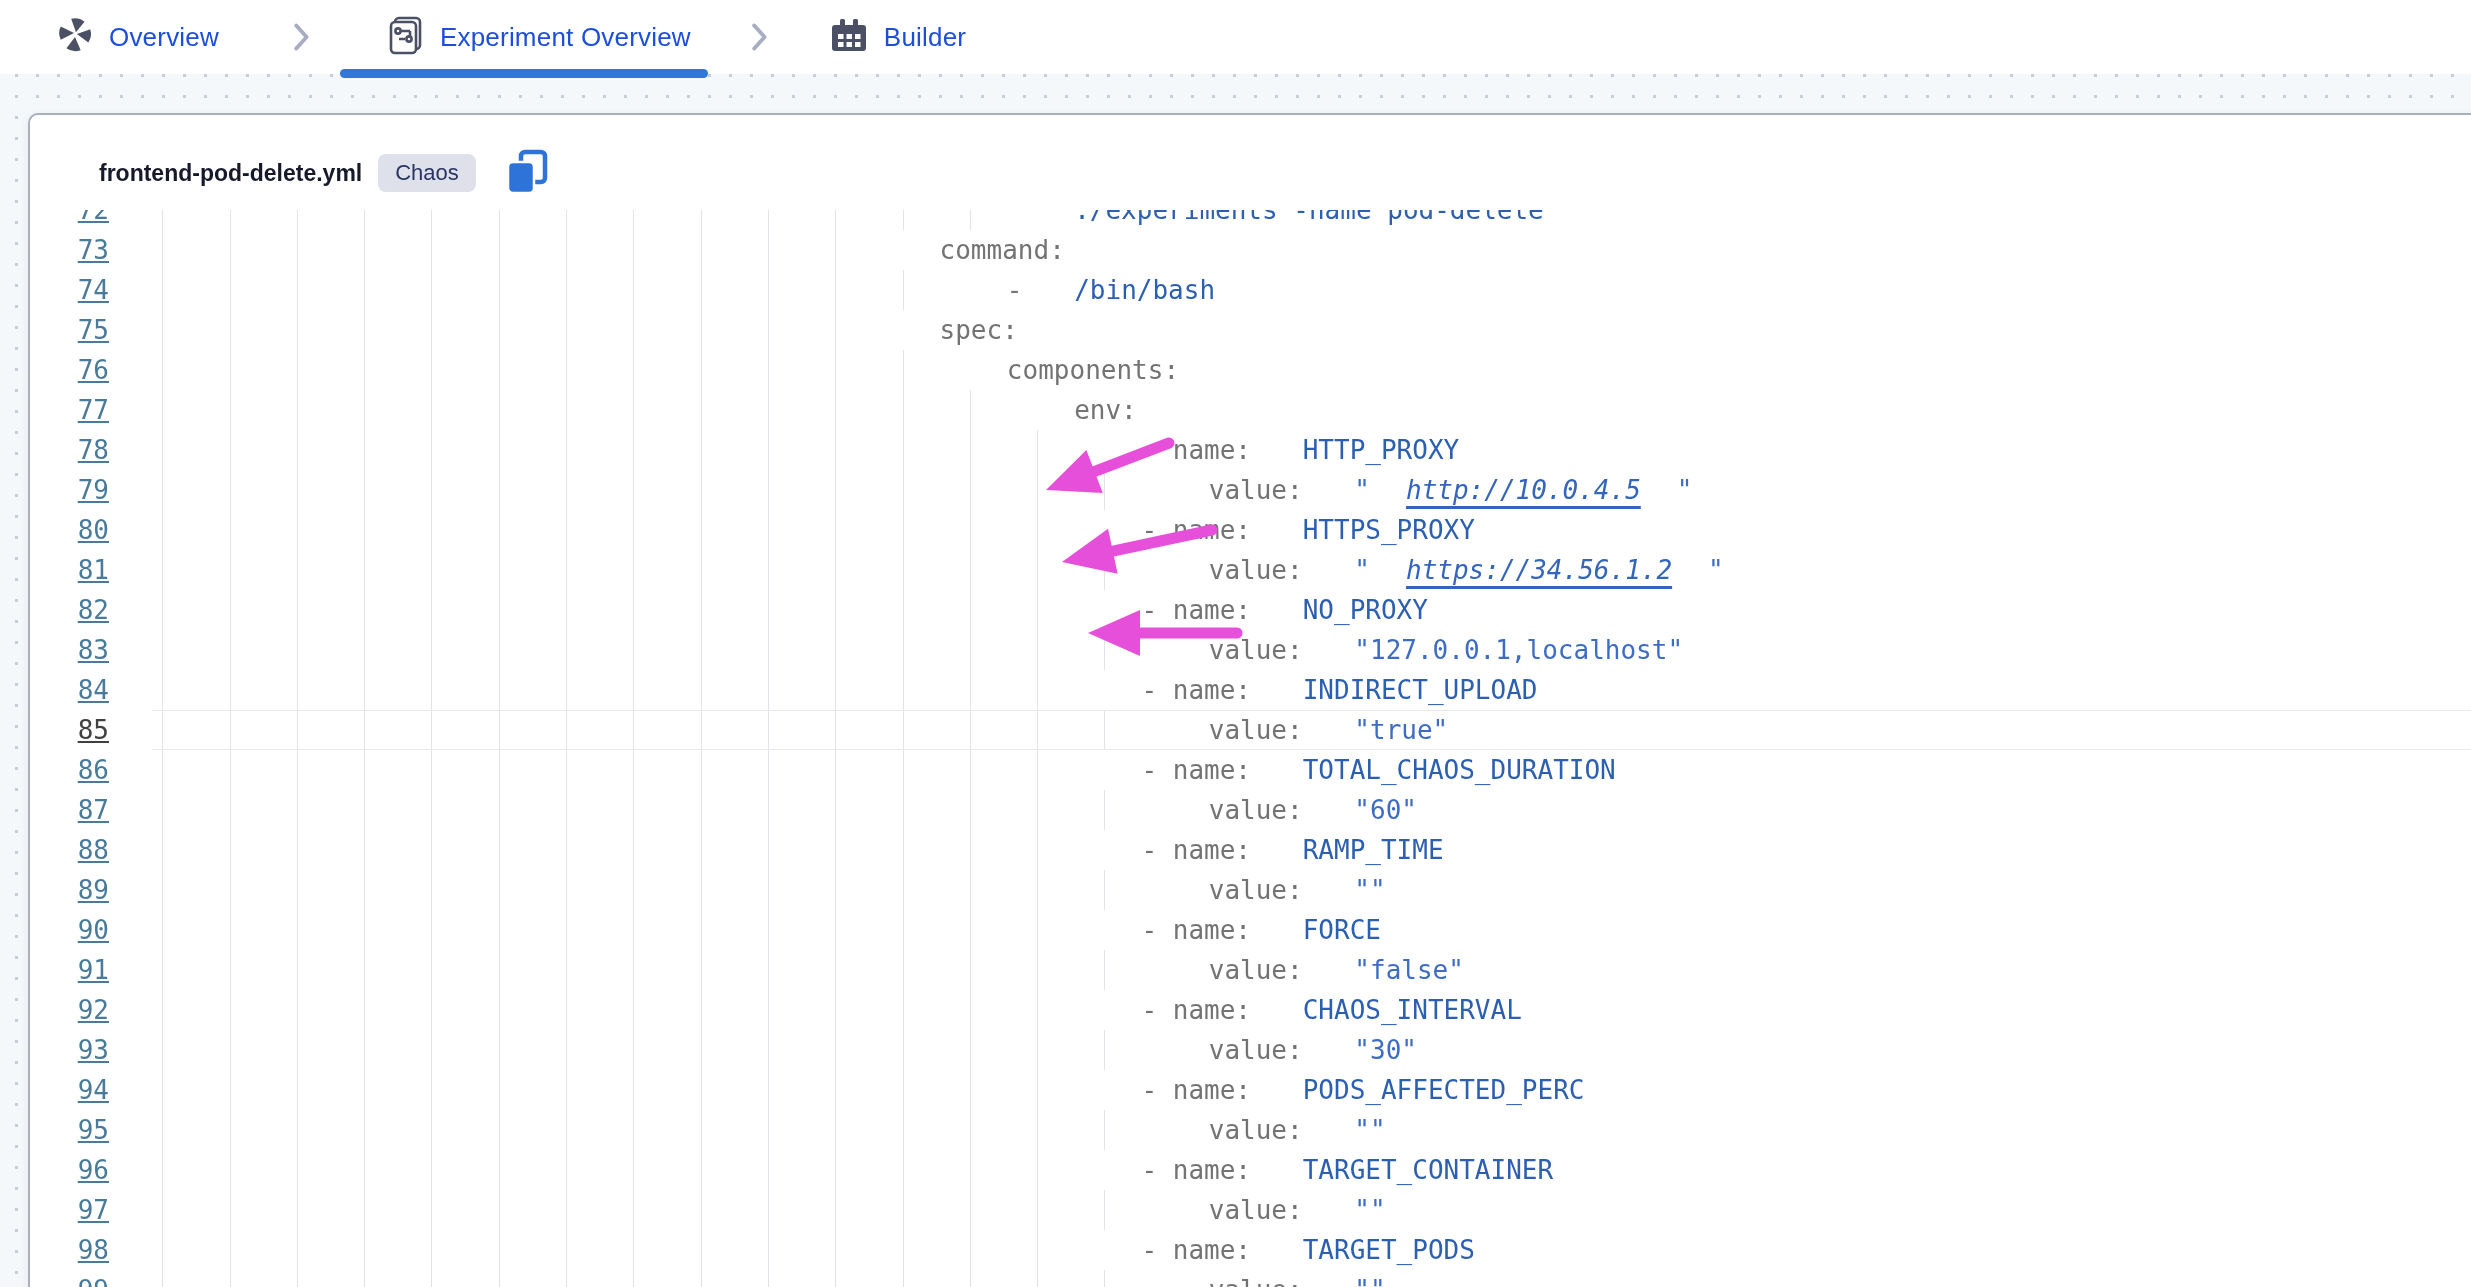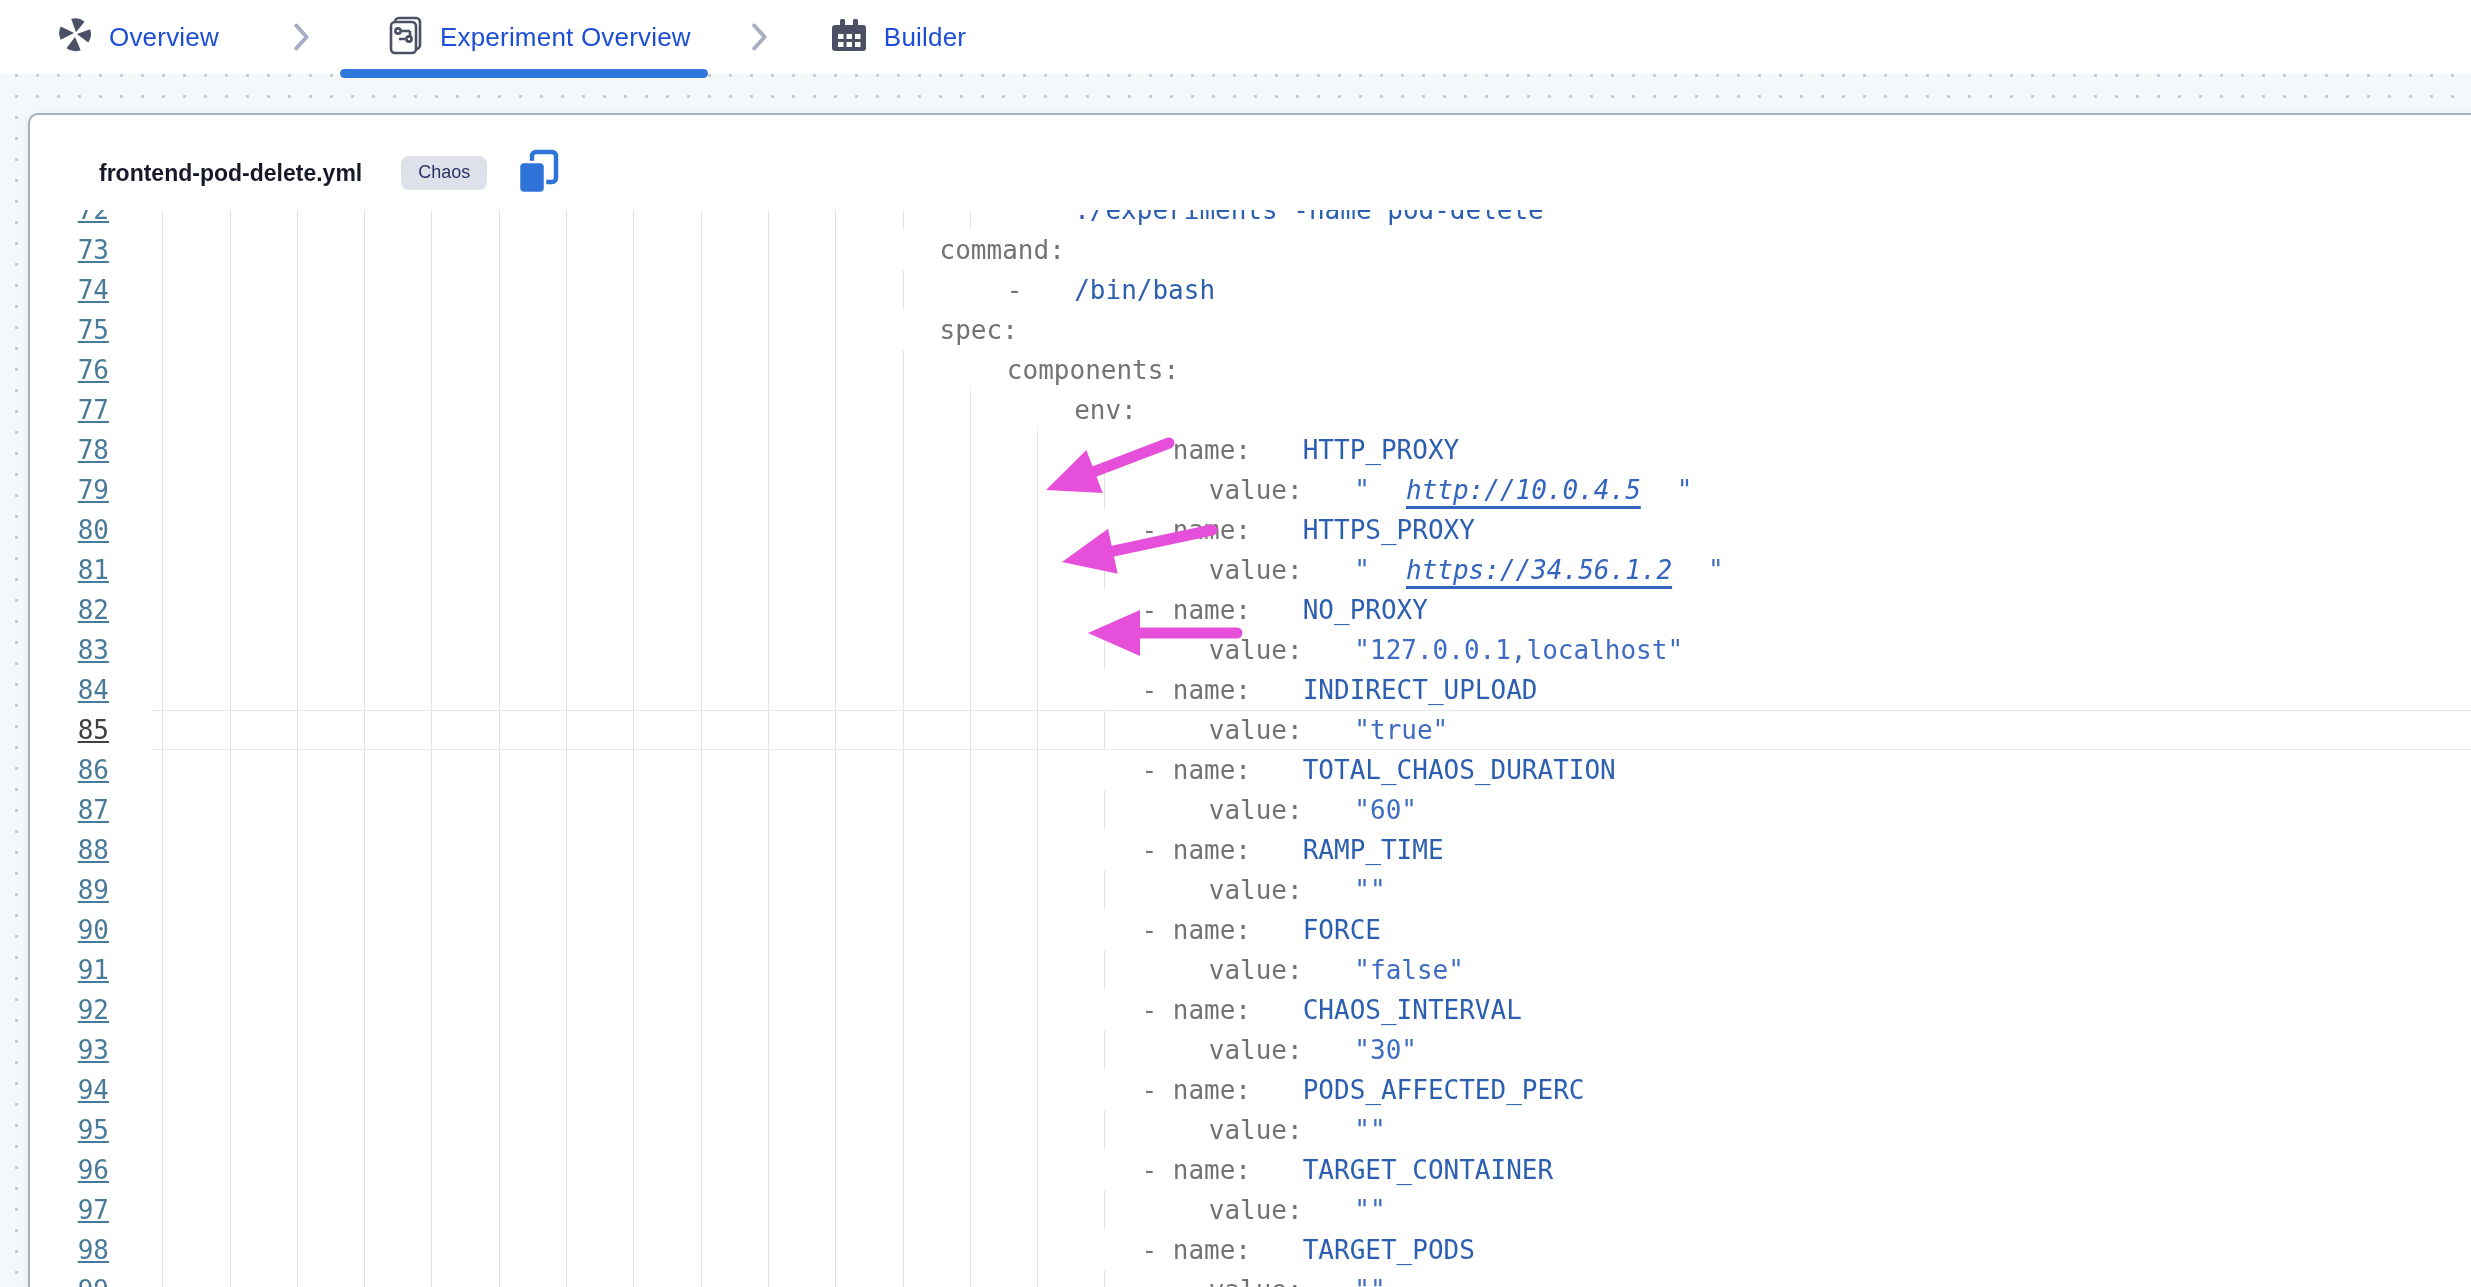--- a/index.html
+++ b/index.html
@@ -21,21 +21,21 @@
             background-color:#f4f8fb;
             background-image:radial-gradient(circle, #c8ced9 1.6px, rgba(0,0,0,0) 1.8px);
             background-size:21px 21px; background-position:6px 12px; }
 
   
   .card { position:absolute; left:28px; top:113px; width:2455px; height:1300px;
           background:#fff; border:2px solid #a9aec0; border-radius:10px;
           box-shadow:0 2px 8px rgba(40,50,80,.07); }
   .card-header { display:flex; align-items:center; padding:34px 0 0 69px; gap:0; }
   .file-title { font-size:23px; font-weight:bold; color:#16192a; }
-  .badge { margin-left:39px; background:#dfe1ea; color:#283563; font-size:18px; font-weight:500;
+  .badge { margin-left:16px; background:#dfe1ea; color:#283563; font-size:22px; font-weight:500;
            padding:6px 17px; border-radius:8px; line-height:1.2; }
   .copy-btn { margin-left:28px; width:46px; height:48px; cursor:pointer; display:flex; align-items:center; }
 
   
   .editor { position:absolute; left:0; right:0; top:95px; bottom:0; overflow:hidden;
             font-family:"DejaVu Sans Mono","Liberation Mono",monospace; font-size:26px; }
   .row { height:40px; line-height:40px; white-space:pre; display:flex; position:relative; }
   .row:first-child { margin-top:-20px; }
   .ln { width:79px; text-align:right; color:#4a7a99; flex:0 0 79px;text-decoration:underline; }
   .code { margin-left:23px; display:flex; align-items:stretch;gap:36px; }

